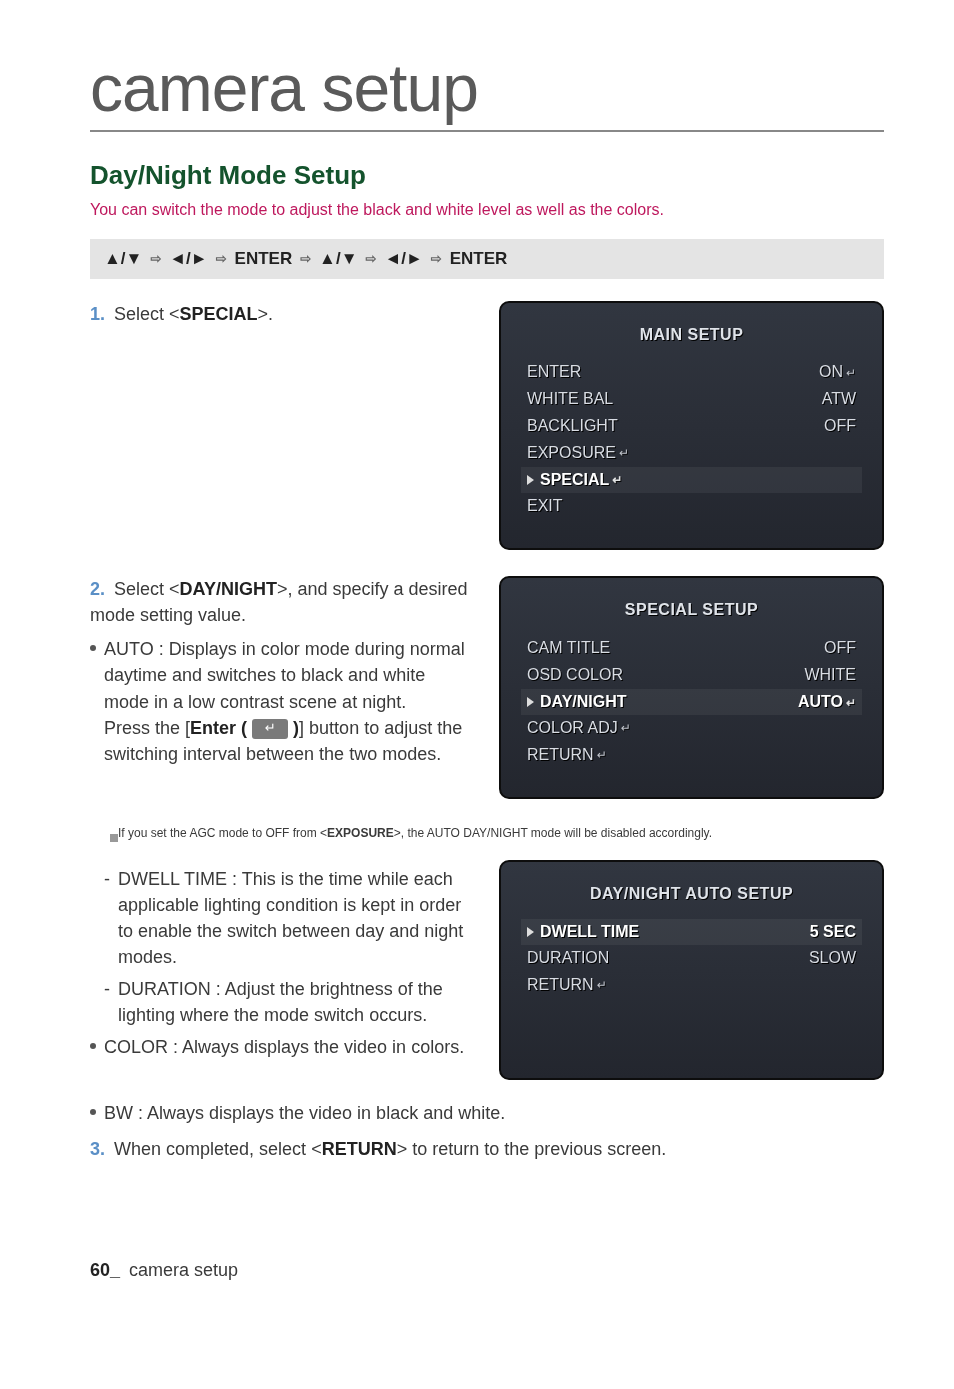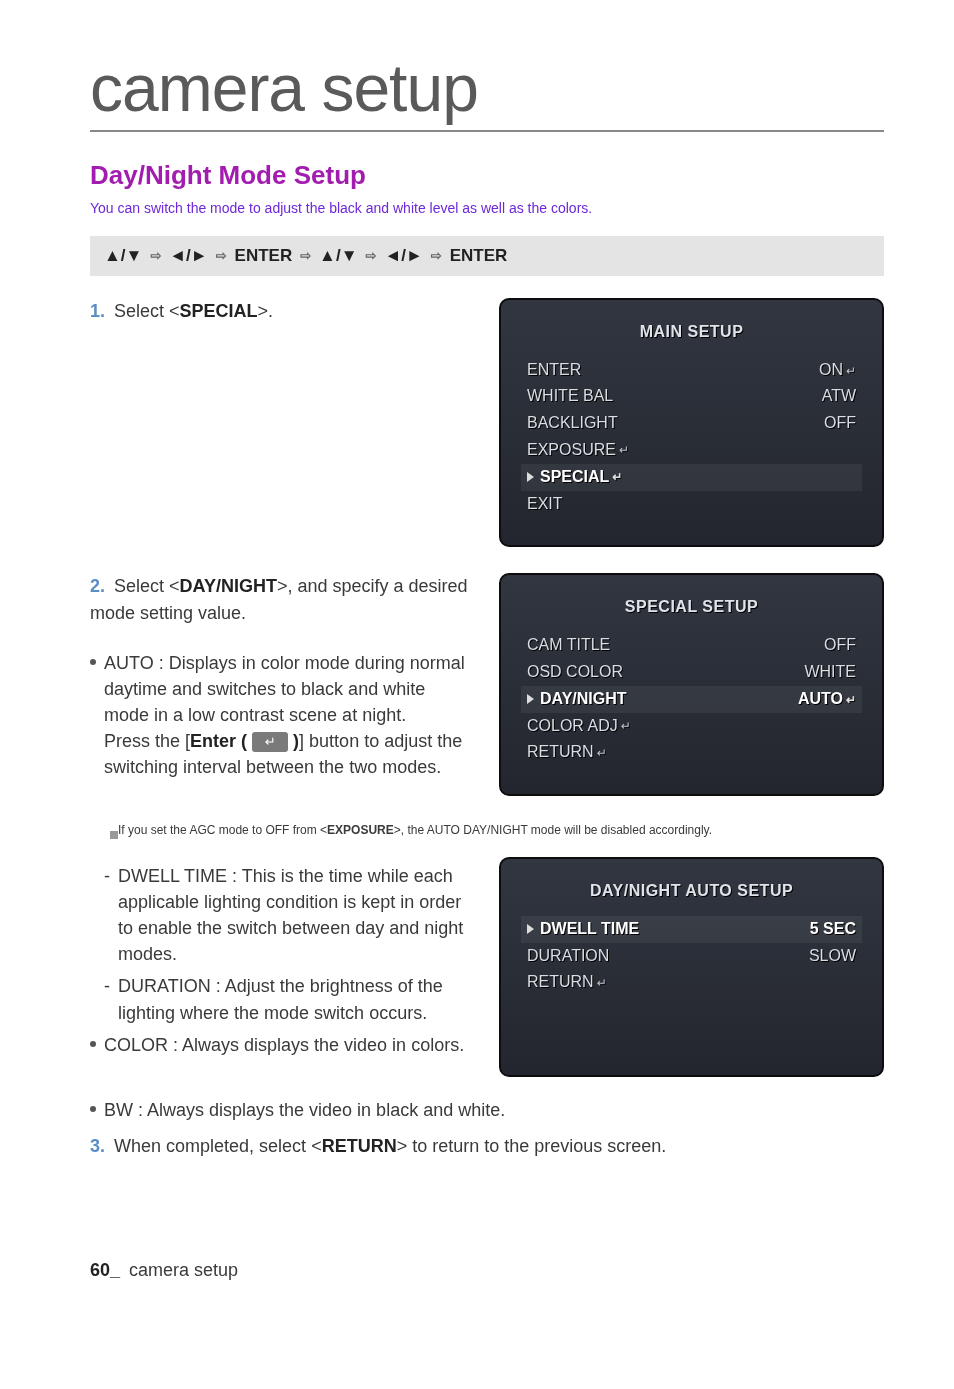--- a/index.html
+++ b/index.html
@@ -1,27 +1,27 @@
 <!DOCTYPE html>
 <html><head>
 <meta charset="utf-8">
 <style>
   * { box-sizing: border-box; margin: 0; padding: 0; }
   html, body { width: 954px; height: 1389px; background: #fff; font-family: Arial, Helvetica, sans-serif; color: #3a3a3a; }
   .page { width: 954px; height: 1315px; position: relative; padding: 50px 70px 40px 90px; }
   .big-title { font-size: 66px; font-weight: 300; letter-spacing: -1px; color: #5a5a5a; border-bottom: 2px solid #888; padding-bottom: 4px; margin-bottom: 28px; font-family: "Trebuchet MS", Arial, sans-serif; }
-  .section-title { font-size: 26px; font-weight: bold; color: #a21caf; margin: 10px 0 8px 0; }
-  .lead { font-size: 14px; color: #6d28d9; margin-bottom: 18px; line-height: 1.35; }
+  .section-title { font-size: 26px; font-weight: bold; color: #14532d; margin: 10px 0 8px 0; }
+  .lead { font-size: 16px; color: #be185d; margin-bottom: 18px; line-height: 1.35; }
   .navbar { background: #e4e4e4; padding: 10px 14px; font-weight: bold; color: #222; font-size: 17px; margin-bottom: 22px; display: flex; align-items: center; gap: 8px; flex-wrap: wrap; }
   .navbar .arr { color: #666; font-size: 13px; }
   .step-row { display: flex; align-items: flex-start; gap: 30px; margin-bottom: 26px; }
   .step-text { flex: 1; font-size: 18px; line-height: 1.45; color: #3a3a3a; }
   .step-text .num { font-weight: bold; color: #5a8fc6; margin-right: 4px; }
   .step-text strong { color: #222; }
-  .bullet-list { margin-top: 24px; }
+  .bullet-list { margin-top: 8px; }
   .bullet-item { display: flex; gap: 8px; margin: 6px 0; }
   .bullet-item .dot { width: 6px; height: 6px; background: #555; border-radius: 50%; margin-top: 9px; flex: none; }
   .sub-item { display: flex; gap: 8px; margin: 6px 0 6px 14px; }
   .sub-item .dash { flex: none; }
   .note-row { display: flex; gap: 0; margin: 8px 0 8px 20px; font-size: 12px; line-height: 1.4; align-items: flex-end; }
   .note-row .sq { width: 8px; height: 8px; background: #999; margin-top: 7px; flex: none; }
   .enter-key { display: inline-flex; align-items: center; justify-content: center; width: 36px; height: 20px; background: #7a7a7a; border-radius: 3px; color: #fff; font-size: 13px; vertical-align: middle; }
 
   
   .osd { width: 385px; flex: none; background: linear-gradient(#313640, #23262e); border: 2px solid #0d0d0d; border-radius: 10px; padding: 16px 20px 28px 20px; color: #d9dde4; font-family: Arial, sans-serif; font-size: 16px; line-height: 1.55; min-height: 220px; }

